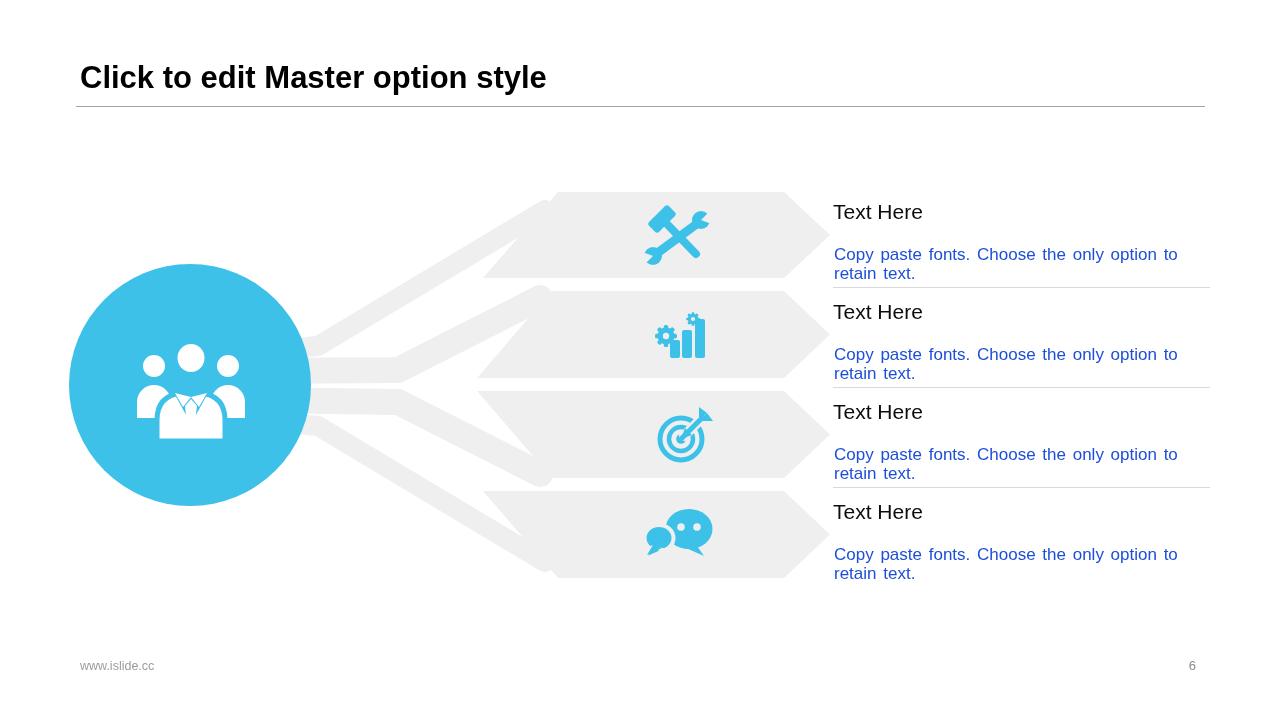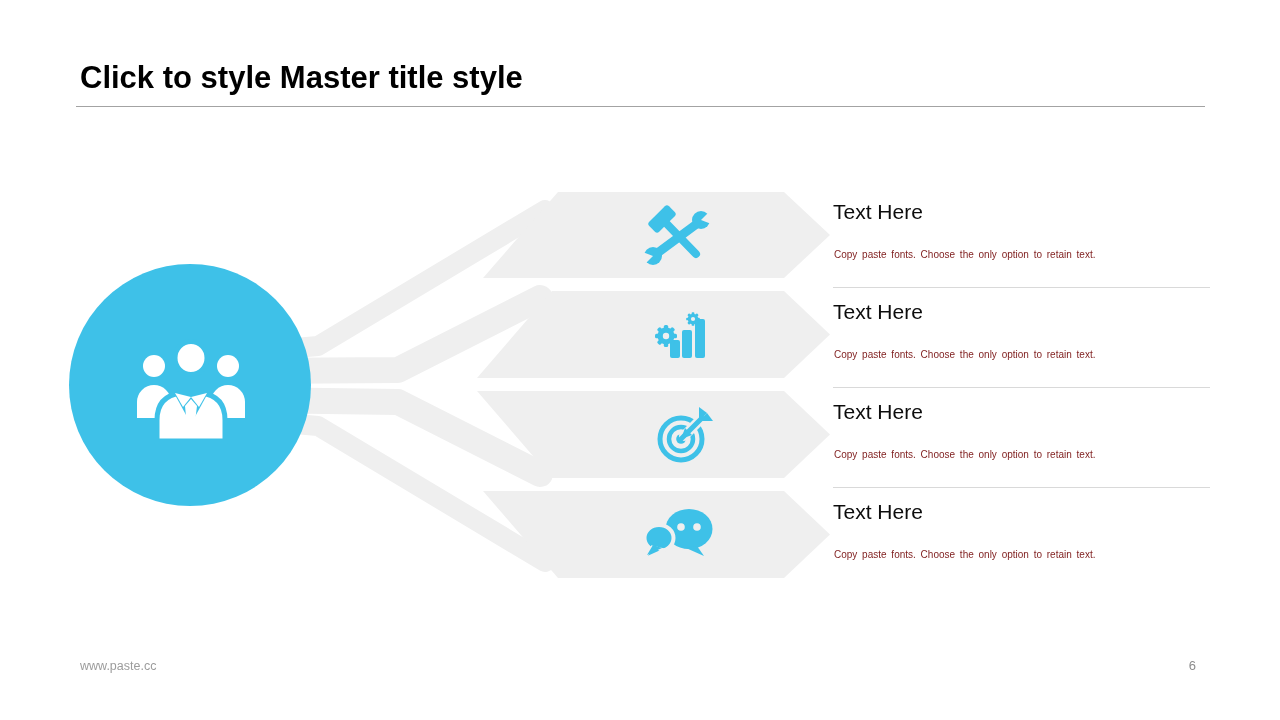--- a/index.html
+++ b/index.html
@@ -14,42 +14,42 @@
   .title-rule{
     position:absolute;left:76px;top:106px;width:1129px;height:1px;background:#a3a3a3;
   }
   .diagram{position:absolute;left:0;top:0;}
   .item-heading{
     position:absolute;left:833px;width:380px;margin:0;
     font-size:21px;font-weight:400;color:#0d0d0d;line-height:26px;
   }
   .item-body{
     position:absolute;left:834px;width:372px;margin:0;
-    font-size:10px;color:#7f1d1d;line-height:19px;word-spacing:2px;
+    font-size:17px;color:#1d4ed8;line-height:19px;word-spacing:2px;
   }
   .item-divider{
     position:absolute;left:833px;width:377px;height:1px;background:#d9d9d9;
   }
   .h1{top:199px}.b1{top:245px}.d1{top:287px}
   .h2{top:299px}.b2{top:345px}.d2{top:387px}
   .h3{top:399px}.b3{top:445px}.d3{top:487px}
   .h4{top:499px}.b4{top:545px}
   .footer-url{
     position:absolute;left:80px;top:659px;font-size:12.5px;color:#9c9c9c;
   }
   .page-number{
     position:absolute;right:84px;top:658px;font-size:13px;color:#8c8c8c;
   }
 </style>
 </head>
 <body>
 
 <div class="slide">
 
-  <h1 class="title">Click to style Master title style</h1>
+  <h1 class="title">Click to edit Master option style</h1>
   <div class="title-rule"></div>
 
   <svg class="diagram" width="1280" height="720" viewBox="0 0 1280 720">
 
     <g fill="none" stroke="#efefef" stroke-linecap="round" stroke-linejoin="round">
       <path d="M 250 352 L 318 346 L 545 210" stroke-width="20"></path>
       <path d="M 250 371 L 398 370 L 540 298" stroke-width="26"></path>
       <path d="M 250 400 L 398 402 L 540 474" stroke-width="26"></path>
       <path d="M 250 420 L 318 426 L 545 562" stroke-width="20"></path>
     </g>
@@ -145,16 +145,16 @@
   <p class="item-body b2">Copy paste fonts. Choose the only option to retain text.</p>
   <div class="item-divider d2"></div>
 
   <h2 class="item-heading h3">Text Here</h2>
   <p class="item-body b3">Copy paste fonts. Choose the only option to retain text.</p>
   <div class="item-divider d3"></div>
 
   <h2 class="item-heading h4">Text Here</h2>
   <p class="item-body b4">Copy paste fonts. Choose the only option to retain text.</p>
 
-  <div class="footer-url">www.paste.cc</div>
+  <div class="footer-url">www.islide.cc</div>
   <div class="page-number">6</div>
 
 </div>
 
 </body></html>

